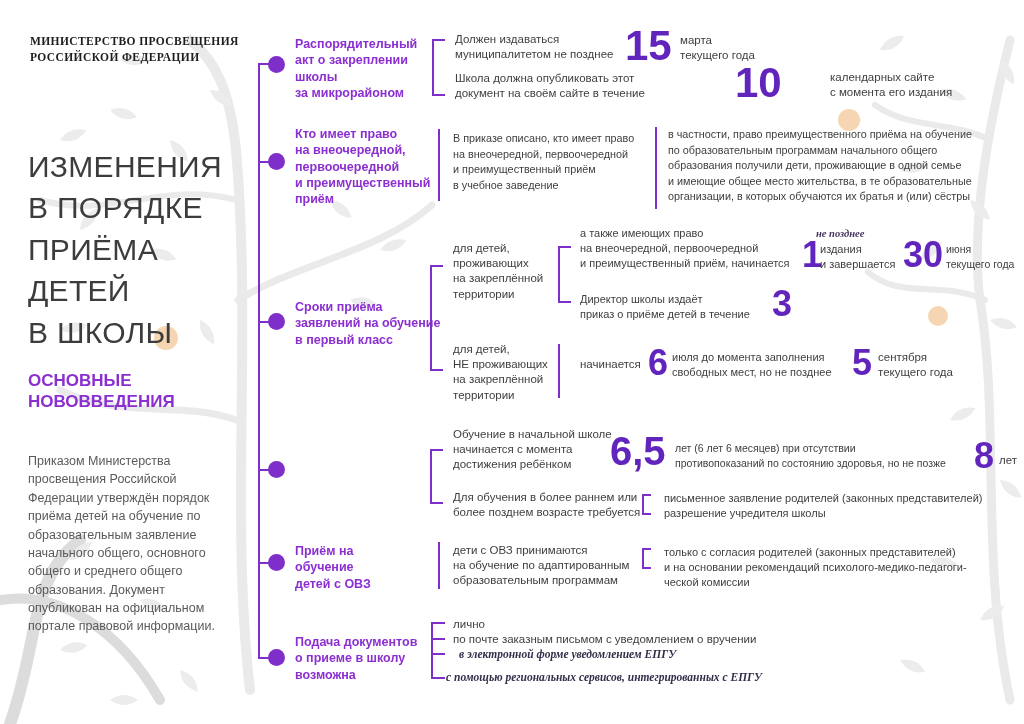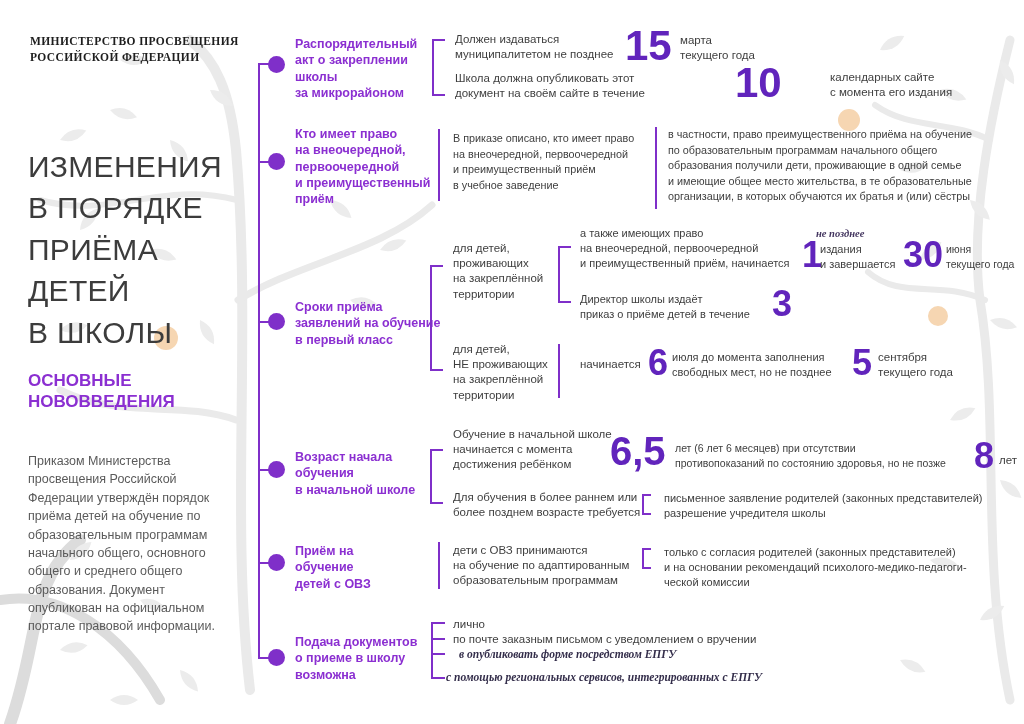--- a/index.html
+++ b/index.html
@@ -110,21 +110,21 @@
 ДЕТЕЙ
 В ШКОЛЫ</div>
 
   <div class="fg subtitle" style="left:28px;top:370px" data-bind="subtitle">ОСНОВНЫЕ
 НОВОВВЕДЕНИЯ</div>
 
   <div class="fg intro" style="left:28px;top:452px;width:230px" data-bind="intro">Приказом Министерства
 просвещения Российской
 Федерации утверждён порядок
 приёма детей на обучение по
-образовательным программам
+образовательным заявление
 начального общего, основного
 общего и среднего общего
 образования. Документ
 опубликован на официальном
 портале правовой информации.</div>
 
   <div class="fg vline" style="left:258px;top:64px;height:594px"></div>
   <div class="fg hstub" style="left:258px;top:63px;width:12px"></div>
   <div class="fg hstub" style="left:258px;top:161px;width:12px"></div>
   <div class="fg hstub" style="left:258px;top:321px;width:12px"></div>
@@ -203,23 +203,20 @@
 территории</div>
   <div class="fg vline" style="left:558px;top:344px;height:54px"></div>
   <div class="fg body1" style="left:580px;top:357px" data-bind="sections.s3.b_text">начинается</div>
   <div class="fg num n36" style="left:648px;top:346px" data-bind="sections.s3.b_num1">6</div>
   <div class="fg cap11" style="left:672px;top:350px" data-bind="sections.s3.b_caption1">июля до момента заполнения
 свободных мест, но не позднее</div>
   <div class="fg num n36" style="left:852px;top:346px" data-bind="sections.s3.b_num2">5</div>
   <div class="fg cap" style="left:878px;top:350px" data-bind="sections.s3.b_caption2">сентября
 текущего года</div>
 
-  <div class="fg label" style="left:295px;top:449px" data-bind="sections.s4.label">Возраст начала
-обучения
-в начальной школе</div>
   <div class="fg bracket" style="left:430px;top:449px;height:55px"></div>
 
   <div class="fg body1" style="left:453px;top:427px" data-bind="sections.s4.a_text">Обучение в начальной школе
 начинается с момента
 достижения ребёнком</div>
   <div class="fg num n40" style="left:610px;top:433px" data-bind="sections.s4.a_num1">6,5</div>
   <div class="fg cap105" style="left:675px;top:441px" data-bind="sections.s4.a_caption1">лет (6 лет 6 месяцев) при отсутствии
 противопоказаний по состоянию здоровья, но не позже</div>
   <div class="fg num n36" style="left:974px;top:439px" data-bind="sections.s4.a_num2">8</div>
   <div class="fg cap" style="left:999px;top:453px" data-bind="sections.s4.a_caption2">лет</div>
@@ -245,16 +242,16 @@
   <div class="fg label" style="left:295px;top:634px" data-bind="sections.s6.label">Подача документов
 о приеме в школу
 возможна</div>
   <div class="fg vline" style="left:431px;top:622px;height:57px"></div>
   <div class="fg hstub" style="left:431px;top:622px;width:14px"></div>
   <div class="fg hstub" style="left:431px;top:638px;width:14px"></div>
   <div class="fg hstub" style="left:431px;top:653px;width:14px"></div>
   <div class="fg hstub" style="left:431px;top:677px;width:14px"></div>
   <div class="fg body1" style="left:453px;top:617px" data-bind="sections.s6.item1">лично</div>
   <div class="fg body1" style="left:453px;top:632px" data-bind="sections.s6.item2">по почте заказным письмом с уведомлением о вручении</div>
-  <div class="fg serifit" style="left:459px;top:648px" data-bind="sections.s6.item3">в опубликовать форме посредством ЕПГУ</div>
+  <div class="fg serifit" style="left:459px;top:648px" data-bind="sections.s6.item3">в электронной форме уведомлением ЕПГУ</div>
   <div class="fg serifit" style="left:446px;top:671px" data-bind="sections.s6.item4">с помощью региональных сервисов, интегрированных с ЕПГУ</div>
 
 </div>
 
 </body></html>

